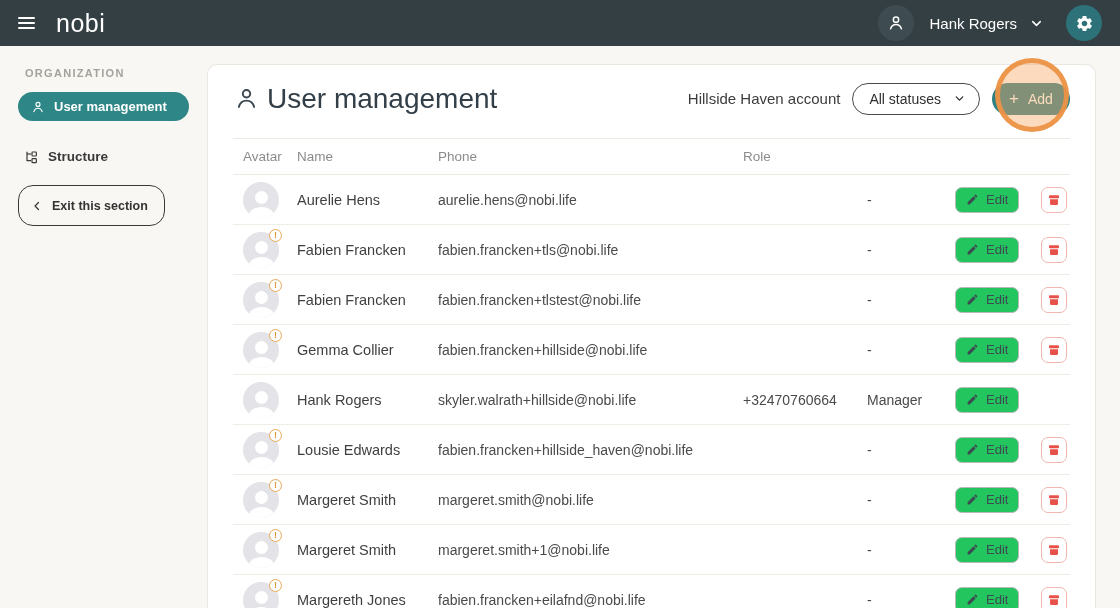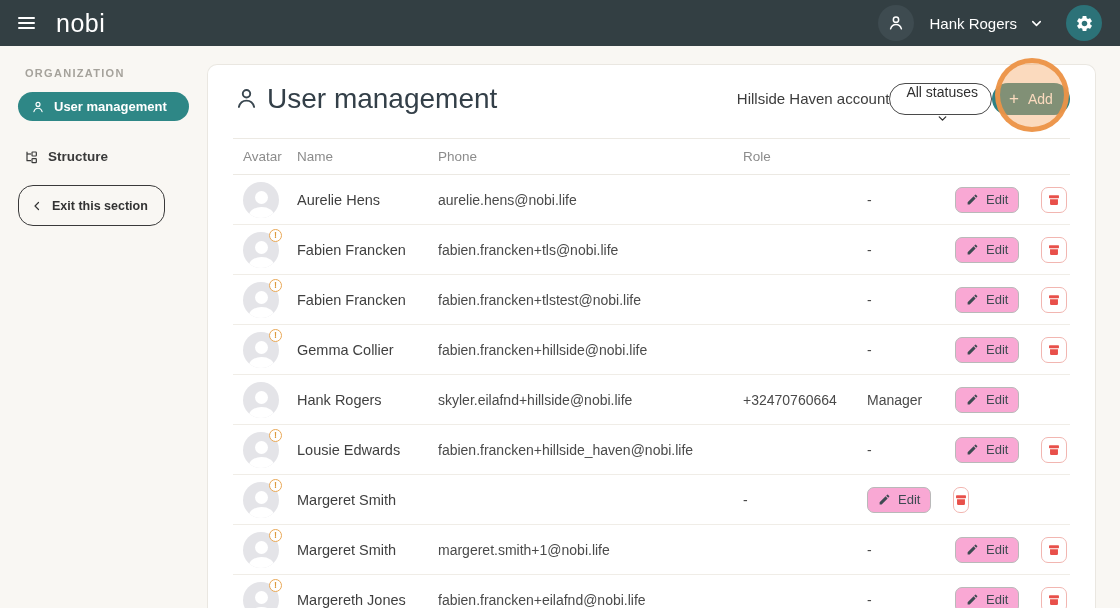--- a/index.html
+++ b/index.html
@@ -26,45 +26,45 @@
     font-size:13.5px; font-weight:600; color:#3A3A3A; cursor:pointer; }
   .exit-btn { margin:15px 0 0 18px; height:41px; border:1px solid #3A3A3A; border-radius:15px; background:transparent;
     display:inline-flex; align-items:center; gap:9px; padding:0 16px 0 12px; font-size:12.5px; font-weight:600; color:#333; cursor:pointer; }
 
   
   .card { flex:1; margin:18px 24px 0 0; background:#fff; border:1px solid #EAE7E1; border-bottom:none;
     border-radius:10px 10px 0 0; padding:0 25px; overflow:hidden; }
   .card-header { display:flex; align-items:center; padding-top:15px; height:52px; }
   .title-wrap { display:flex; align-items:center; gap:7px; }
   .page-title { font-size:28px; color:#333F48; font-weight:400; }
-  .header-right { margin-left:auto; display:flex; align-items:center; gap:0; }
+  .header-right { margin-left:auto; display:flex; align-items:center; gap:12px; }
   .account-label { font-size:15px; color:#3C3C3C; }
   .status-pill { height:32px; border:1px solid #4A4A4A; border-radius:16px; background:#fff; display:flex;
-    align-items:center; gap:12px; padding:0 13px 0 16px; font-size:14px; color:#2F2F2F; cursor:pointer;flex-direction:column; }
+    align-items:center; gap:12px; padding:0 13px 0 16px; font-size:14px; color:#2F2F2F; cursor:pointer; }
   .add-btn { height:32px; border:none; border-radius:16px; background:#2E8083; color:#fff; font-size:14px;
     display:flex; align-items:center; justify-content:center; gap:9px; padding:0 17px; min-width:78px; cursor:pointer; }
   .add-plus { font-size:17px; font-weight:400; line-height:1; }
 
   
   .grid-row { display:grid; grid-template-columns:64px 141px 305px 124px 88px 1fr; align-items:center; }
   .thead { height:37px; margin-top:21px; border-top:1px solid #ECE9E3; border-bottom:1px solid #ECE9E3;
     color:#8C8C8C; font-size:13.5px; }
   .pad-left { padding-left:10px; }
   .trow { height:50px; border-bottom:1px solid #F0EDE7; }
   .avatar { width:36px; height:36px; position:relative; }
   .avatar-circle { width:36px; height:36px; border-radius:50%; background:#E4E4E8; overflow:hidden; position:relative; }
   .av-head { position:absolute; width:13px; height:13px; border-radius:50%; background:#fff; left:11.5px; top:9px; }
   .av-body { position:absolute; width:25px; height:17px; border-radius:50%; background:#fff; left:5.5px; top:25px; }
   .alert-badge { position:absolute; top:-3px; right:-3px; width:13px; height:13px; border-radius:50%; background:#fff;
     border:1.5px solid #E9A856; color:#DD9A3F; font-size:9px; font-weight:700; display:flex; align-items:center;
     justify-content:center; line-height:1; }
   .cell-name { font-size:14.5px; color:#3F3F3F; }
   .cell-email, .cell-phone, .cell-role { font-size:14px; color:#4A4A4A; }
   .actions { display:flex; align-items:center; gap:22px; }
-  .edit-btn { height:26px; border:1px solid #B9B9B9; border-radius:7px; background:#f9a8d4; display:flex;
+  .edit-btn { height:26px; border:1px solid #B9B9B9; border-radius:7px; background:#22c55e; display:flex;
     align-items:center; gap:7px; padding:0 10px; font-size:13px; color:#3E4A52; cursor:pointer; }
   .del-btn { width:26px; height:26px; border:1.5px solid #F2B6B1; border-radius:7px; background:#fff;
     display:flex; align-items:center; justify-content:center; cursor:pointer; }
 
   
   .highlight-circle { position:absolute; left:995px; top:58px; width:74px; height:74px; border-radius:50%;
     border:5px solid rgba(236,148,71,0.95); background:rgba(246,167,100,0.42); z-index:10; pointer-events:none; }
 
   svg { display:block; }
 </style>
@@ -322,21 +322,21 @@
     <div class="pad-left">
       <div class="avatar">
         <div class="avatar-circle">
           <div class="av-head"></div>
                 <div class="av-body"></div>
         </div>
 
       </div>
     </div>
     <div class="cell-name">Hank Rogers</div>
-    <div class="cell-email">skyler.eilafnd+hillside@nobi.life</div>
+    <div class="cell-email">skyler.walrath+hillside@nobi.life</div>
     <div class="cell-phone">+32470760664</div>
     <div class="cell-role">Manager</div>
     <div class="actions">
       <button class="edit-btn">
         <span>
           <svg width="13" height="13" viewBox="0 0 24 24" fill="#3E4A52">
             <path d="M3 17.25V21h3.75L17.81 9.94l-3.75-3.75L3 17.25zM20.71 7.04c.39-.39.39-1.02 0-1.41l-2.34-2.34a.9959.9959 0 0 0-1.41 0l-1.83 1.83 3.75 3.75 1.83-1.83z"></path>
           </svg>
         </span>
         <span>Edit</span>
@@ -390,20 +390,21 @@
     <div class="pad-left">
       <div class="avatar">
         <div class="avatar-circle">
           <div class="av-head"></div>
                 <div class="av-body"></div>
         </div>
         <div class="alert-badge">!</div>
       </div>
     </div>
     <div class="cell-name">Margeret Smith</div>
+    <div class="cell-email">margeret.smith@nobi.life</div>
     <div class="cell-phone"></div>
     <div class="cell-role">-</div>
     <div class="actions">
       <button class="edit-btn">
         <span>
           <svg width="13" height="13" viewBox="0 0 24 24" fill="#3E4A52">
             <path d="M3 17.25V21h3.75L17.81 9.94l-3.75-3.75L3 17.25zM20.71 7.04c.39-.39.39-1.02 0-1.41l-2.34-2.34a.9959.9959 0 0 0-1.41 0l-1.83 1.83 3.75 3.75 1.83-1.83z"></path>
           </svg>
         </span>
         <span>Edit</span>

